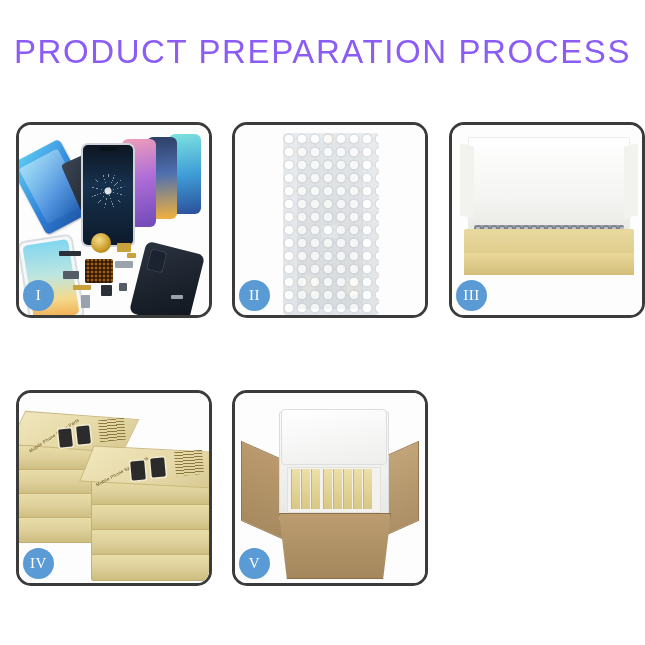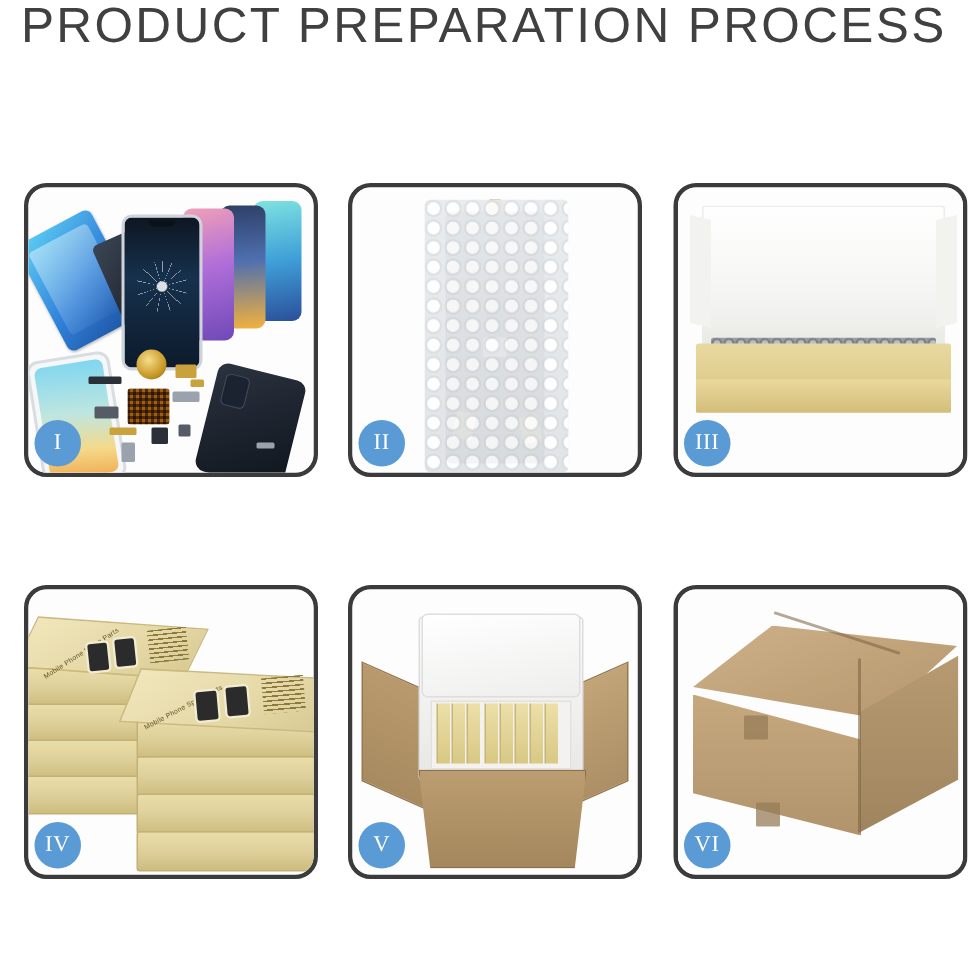--- a/index.html
+++ b/index.html
@@ -12,21 +12,22 @@
   }
   .page{position:absolute;inset:0;}
 
   
   .header{position:absolute;left:0;top:0;width:645px;text-align:center;}
   .title{
     font-family:"Liberation Sans", sans-serif;
     font-size:33px;
     font-weight:500;
     letter-spacing:1.6px;
-    color:#404040;
+    color:#8b5cf6;
+    margin-top:35px;
     line-height:1.05;
     white-space:nowrap;
   }
   .subtitle{
     font-family:"Liberation Sans", sans-serif;
     font-size:13.2px;
     font-weight:400;
     color:#1c1c1c;
     margin-top:11px;
     letter-spacing:.15px;
@@ -439,29 +440,15 @@
           <div class="vbar" style="left:108px;"></div>
           <div class="vbar" style="left:118px;"></div>
           <div class="vbar" style="left:128px;"></div>
           <div class="foam-lid"></div>
           <div class="carton-body"></div>
         </div>
       </div>
       <div class="badge">V</div>
     </div>
 
-    <div class="panel r2 c3">
-      <div class="panel-inner">
-        <div class="scene">
-          <div class="ship-top"></div>
-          <div class="ship-left"></div>
-          <div class="ship-right"></div>
-          <div class="seam" style="left:62px;top:28px;width:88px;height:2px;transform:rotate(18deg);"></div>
-          <div class="seam" style="left:120px;top:46px;width:2px;height:116px;"></div>
-          <div class="tape" style="left:44px;top:84px;width:16px;height:16px;"></div>
-          <div class="tape" style="left:52px;top:142px;width:16px;height:16px;"></div>
-        </div>
-      </div>
-      <div class="badge">VI</div>
-    </div>
 
   </div>
 </div>
 
 </body></html>

